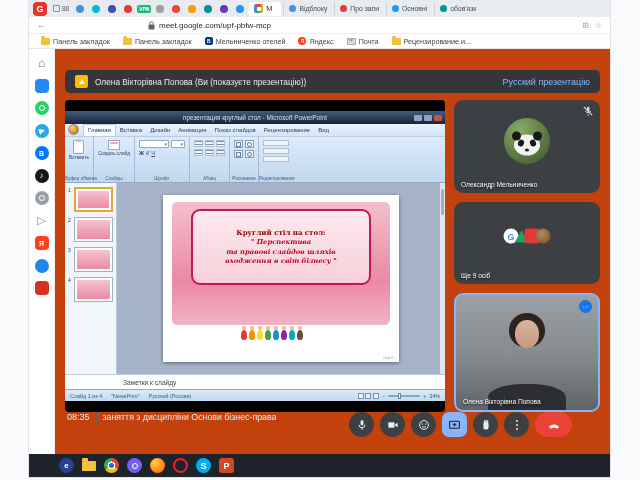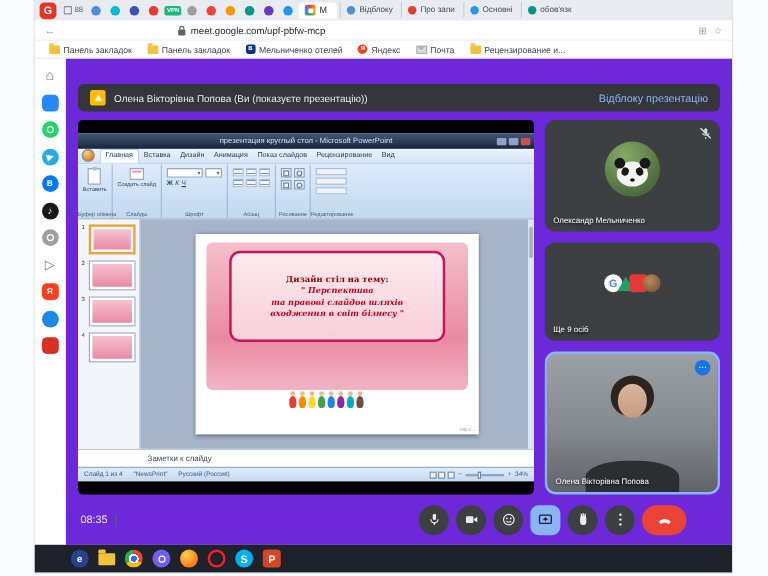--- a/index.html
+++ b/index.html
@@ -57,21 +57,21 @@
   .r-vk{background:#0077ff;font-size:7px;font-weight:bold}
   .r-dark{background:#15171a}
   .r-gray{background:#9aa0a6}
   .r-play{color:#7a8088;font-size:11px}
   .r-red{background:#fc3f1d;font-size:7px;font-weight:bold}
   .r-blue2{background:#1e88e5}
   .r-red2{background:#d93025}
   .tgplane{width:0;height:0;border-left:6px solid #fff;border-top:3px solid transparent;border-bottom:3px solid transparent;transform:rotate(-18deg);margin-left:1px}
   .wadot{width:6px;height:6px;border:1.4px solid #fff;border-radius:50%}
 
-  .meet{flex:1;background:#6d28d9;display:flex;flex-direction:column;padding:21px 10px 0 10px;min-width:0}
+  .meet{flex:1;background:#c2410c;display:flex;flex-direction:column;padding:21px 10px 0 10px;min-width:0}
   .banner{height:23px;background:#35363a;border-radius:5px;display:flex;align-items:center;gap:7px;padding:0 10px;flex:0 0 auto}
   .present-ic{width:13px;height:13px;background:#fbbc04;border-radius:2px;display:flex;align-items:center;justify-content:center}
   .present-ic::after{content:'';width:0;height:0;border-left:3px solid transparent;border-right:3px solid transparent;border-bottom:5px solid #fff}
   .banner-text{font-size:8.3px;color:#e8eaed;flex:1;white-space:nowrap;overflow:hidden}
   .banner-action{font-size:9px;color:#8ab4f8;white-space:nowrap}
 
   .meet-main{flex:1;display:flex;gap:9px;margin-top:7px;min-height:0}
   .share{flex:1;background:#000;border-radius:4px;display:flex;align-items:center;justify-content:center;min-width:0;overflow:hidden}
 
   
@@ -96,21 +96,21 @@
   .cl-tri{width:0;height:0;border-left:7px solid transparent;border-right:7px solid transparent;border-bottom:12px solid #1da462;border-radius:0;background:none}
   .cl-red{background:#e53935;border-radius:3px}
   .cl-photo{background:radial-gradient(circle at 40% 35%,#b98a5e,#6e4a2c)}
   .hair{position:absolute;left:50%;top:16%;transform:translateX(-50%);width:36px;height:34px;background:#2c241e;border-radius:50% 50% 46% 46%}
   .face{position:absolute;left:50%;top:22%;transform:translateX(-50%);width:24px;height:28px;background:linear-gradient(#dab69d,#c69a81);border-radius:48%}
   .torso{position:absolute;left:50%;bottom:-4px;transform:translateX(-50%);width:78px;height:30px;background:#2c2e31;border-radius:45% 45% 0 0}
   .dots-btn{position:absolute;top:5px;right:6px;width:13px;height:13px;border-radius:50%;background:#1a73e8;color:#fff;
         font-size:7px;display:flex;align-items:center;justify-content:center;line-height:1}
 
   
-  .mcontrols{height:42px;display:flex;align-items:center;padding:0 2px;flex:0 0 auto}
+  .mcontrols{height:42px;display:flex;align-items:flex-start;padding:0 2px;flex:0 0 auto}
   .mtime{font-size:9px;color:#e8eaed;white-space:nowrap}
   .mdiv{width:1px;height:11px;background:#5f6368;margin:0 6px}
   .mname{font-size:8.8px;color:#e8eaed;white-space:nowrap;overflow:hidden;max-width:188px;text-overflow:ellipsis}
   .ctlgroup{display:flex;gap:6px;margin-left:auto;margin-right:26px;align-items:center}
   .ctl{width:25px;height:25px;border-radius:50%;background:#3c4043;display:flex;align-items:center;justify-content:center;flex:0 0 auto}
   .ctl.present-active{border-radius:7px;background:#8ab4f8}
   .ctl.end{width:37px;border-radius:13px;background:#ea4335}
 
   
   .ppt{width:100%;height:calc(100% - 22px);background:#fff;display:flex;flex-direction:column;min-width:0}
@@ -330,21 +330,21 @@
         <span class="ric square r-red">Я</span>
         <span class="ric r-blue2"></span>
         <span class="ric square r-red2"></span>
       </div>
 
       <div class="meet">
 
         <div class="banner">
           <span class="present-ic"></span>
           <span class="banner-text">Олена Вікторівна Попова (Ви (показуєте презентацію))</span>
-          <span class="banner-action">Відблоку презентацію</span>
+          <span class="banner-action">Русский презентацію</span>
         </div>
 
         <div class="meet-main">
 
           <div class="share">
             <div class="ppt">
 
               <div class="ppt-title">
                 <span>презентация круглый стол - Microsoft PowerPoint</span>
                 <span class="winbtns">
@@ -456,21 +456,21 @@
                     <span class="tnum">4</span>
                     <span class="timg">
                         <span class="mini"></span>
                       </span>
                   </div>
                 </div>
                 <div class="workspace">
                   <div class="slide">
                     <div class="spink"></div>
                     <div class="sbox">
-                      <span class="sline1">Дизайн стіл на тему:</span>
+                      <span class="sline1">Круглий стіл на стол:</span>
                       <span class="sline">" Перспектива</span>
                       <span class="sline">та правові слайдов шляхів</span>
                       <span class="sline">входження в світ бізнесу "</span>
                     </div>
                     <div class="people-art">
                       <span class="pp pa1"></span>
                       <span class="pp pa2"></span>
                       <span class="pp pa3"></span>
                       <span class="pp pa4"></span>
                       <span class="pp pa5"></span>
@@ -546,20 +546,21 @@
               <span class="dots-btn">⋯</span>
               <span class="tname">Олена Вікторівна Попова</span>
             </div>
 
           </div>
         </div>
 
         <div class="mcontrols">
           <span class="mtime">08:35</span>
           <span class="mdiv"></span>
+          <span class="mname">заняття з дисципліни Основи бізнес-права</span>
           <div class="ctlgroup">
             <span class="ctl">
               <svg width="12" height="12" viewBox="0 0 12 12">
                 <rect x="4.6" y="1.2" width="2.8" height="5.2" rx="1.4" fill="#e8eaed"></rect>
                 <path d="M3 5.8a3 3 0 0 0 6 0" stroke="#e8eaed" fill="none" stroke-width="1"></path>
                 <line x1="6" y1="8.8" x2="6" y2="10.6" stroke="#e8eaed" stroke-width="1"></line>
               </svg>
             </span>
             <span class="ctl">
               <svg width="12" height="12" viewBox="0 0 12 12">

